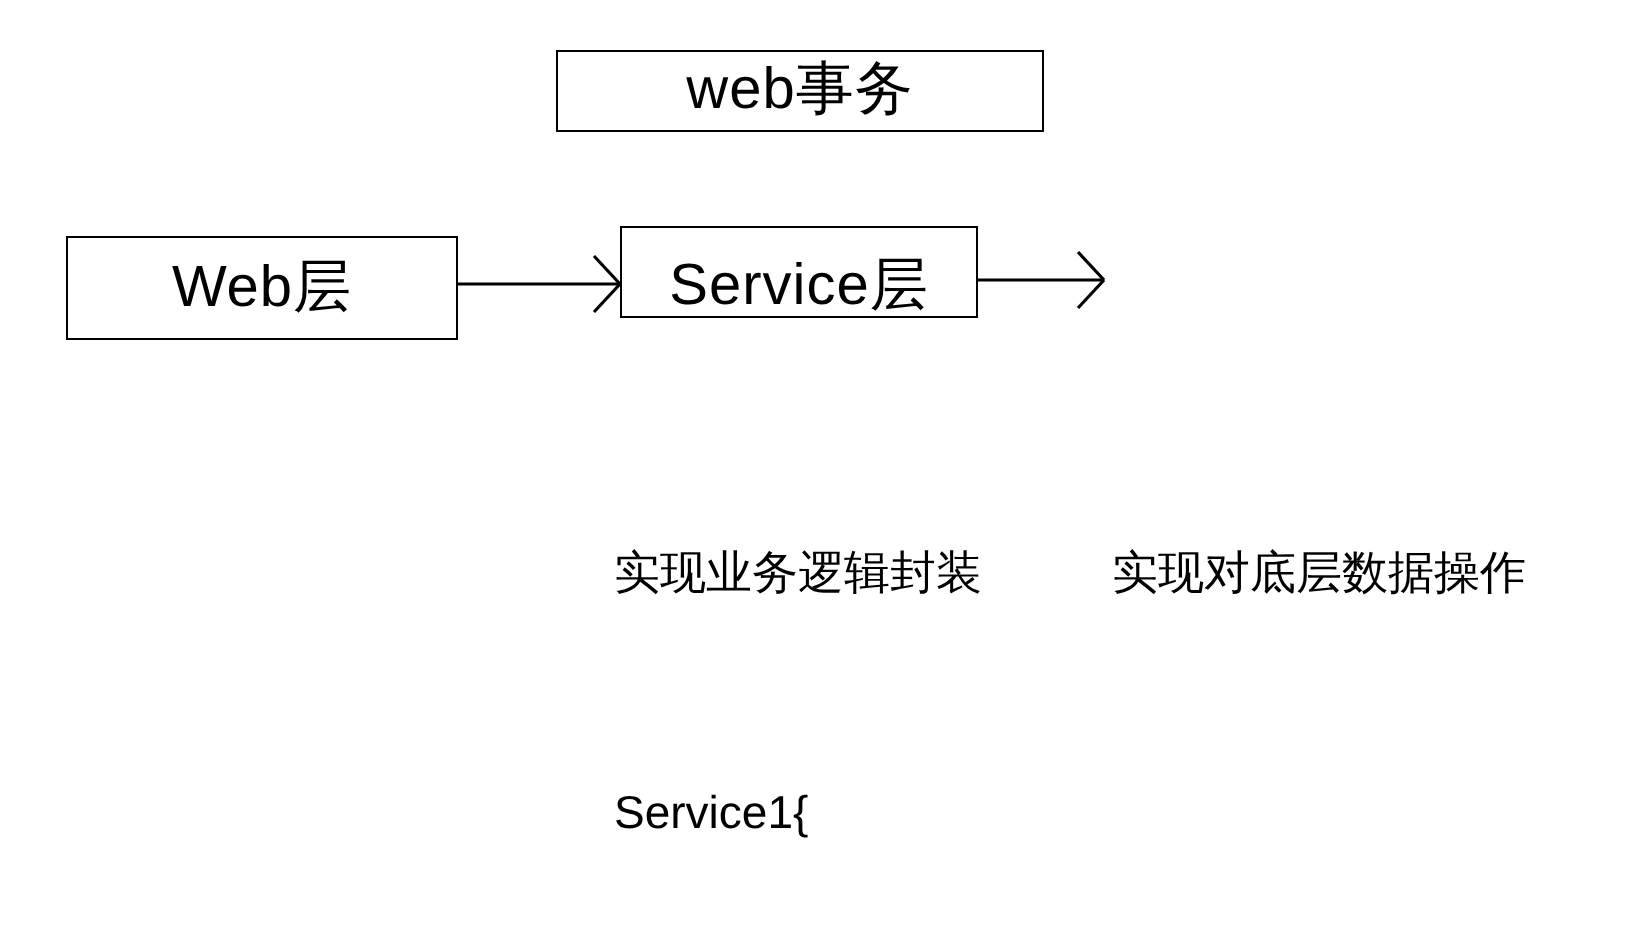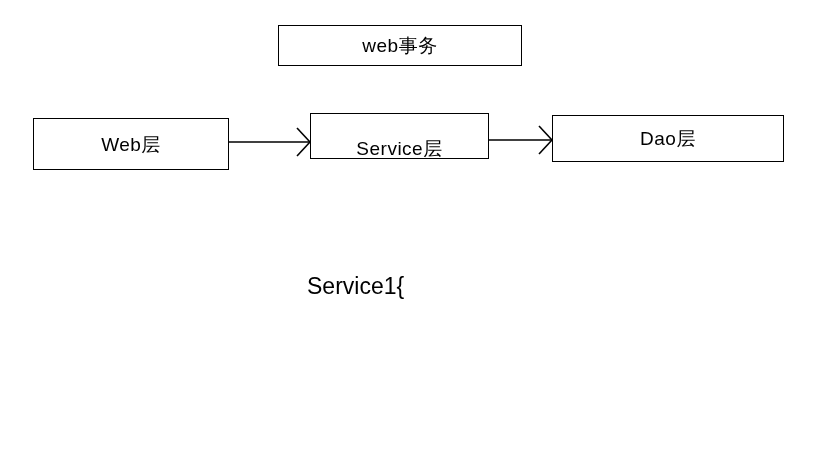--- a/index.html
+++ b/index.html
@@ -20,21 +20,21 @@
     position: absolute;
     box-sizing: border-box;
     border: 1.6px solid #000000;
     background: #ffffff;
     display: flex;
     align-items: center;
     justify-content: center;
     white-space: nowrap;
   }
   .box-label {
-    font-size: 19px;
+    font-size: 29px;
     line-height: 1;
     letter-spacing: 0.5px;
   }
   #box-web-transaction {
     left: 278px;
     top: 25px;
     width: 244px;
     height: 41px;
   }
   #box-web-layer {
@@ -107,45 +107,44 @@
   </div>
 
   <div class="box" id="box-web-layer">
     <span class="box-label">Web层</span>
   </div>
 
   <div class="box" id="box-service-layer">
     <span class="box-label">Service层</span>
   </div>
 
-  <div class="box" id="box-dao-layer">
-    <span class="box-label">Dao层</span>
-  </div>
 
   <svg class="arrow-svg" id="arrow-web-to-service" viewBox="0 0 82 32">
     <line x1="0" y1="16" x2="81" y2="16"></line>
     <line x1="68" y1="2" x2="81" y2="16"></line>
     <line x1="68" y1="30" x2="81" y2="16"></line>
   </svg>
 
   <svg class="arrow-svg" id="arrow-service-to-dao" viewBox="0 0 64 32">
     <line x1="0" y1="16" x2="63" y2="16"></line>
     <line x1="50" y1="2" x2="63" y2="16"></line>
     <line x1="50" y1="30" x2="63" y2="16"></line>
   </svg>
 
   <div class="text-column" id="service-notes">
+    <span class="code-line">实现业务逻辑封装</span>
     <span class="code-line">Service1{</span>
     
     
     
     
     
   </div>
 
   <div class="text-column" id="dao-notes">
+    <span class="code-line">实现对底层数据操作</span>
     
     
     
     
   </div>
 
 </div>
 
 </body></html>

